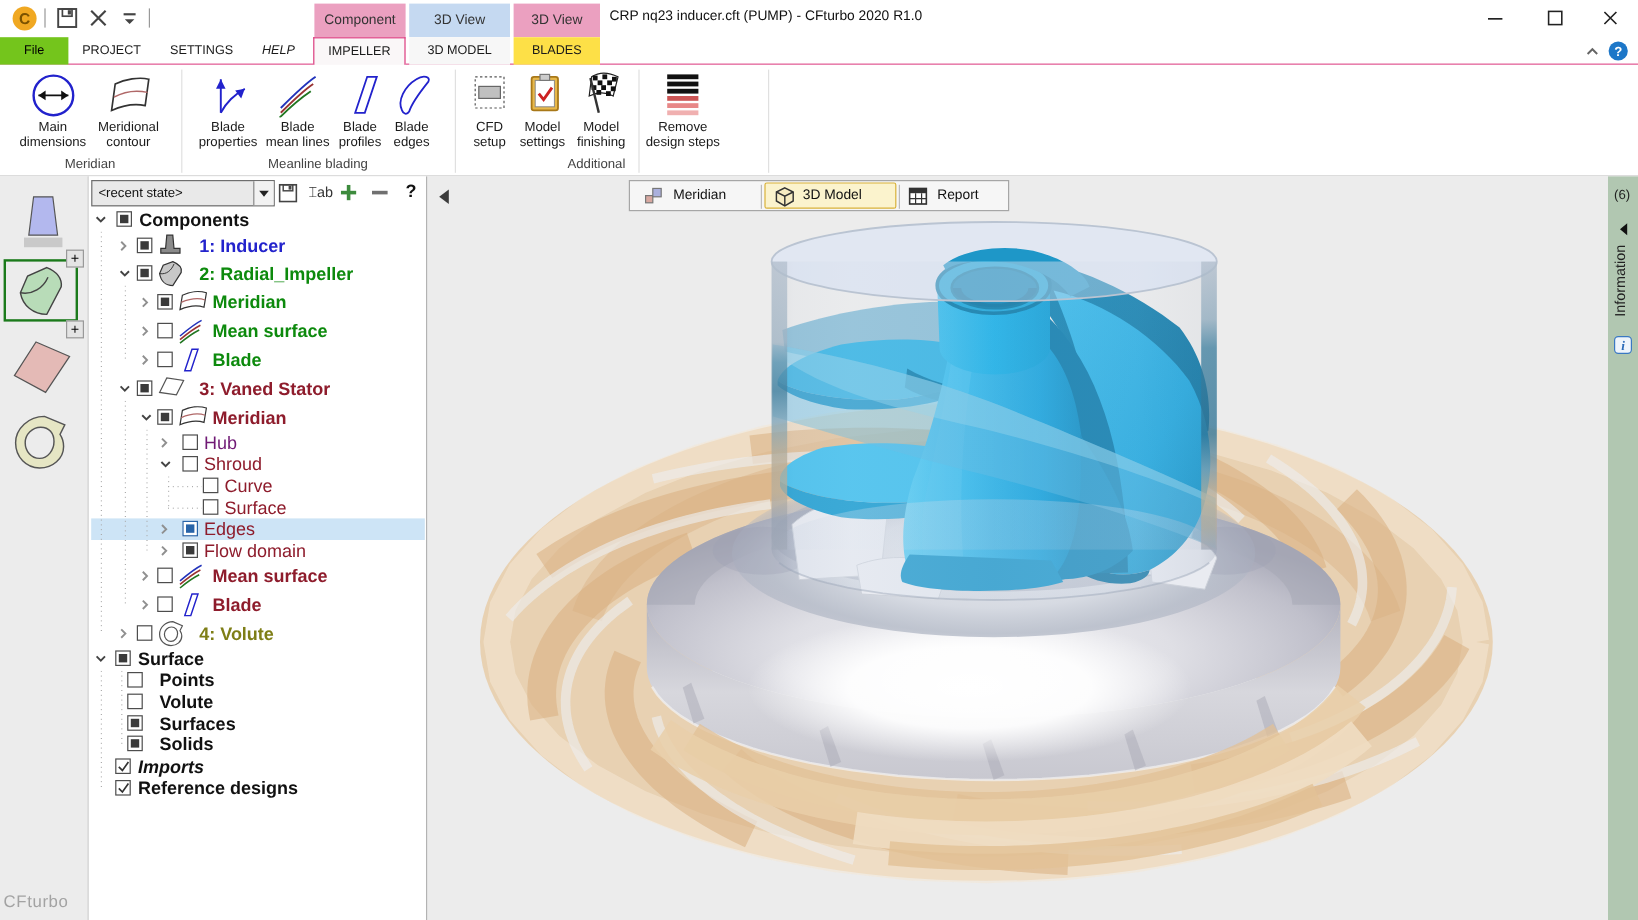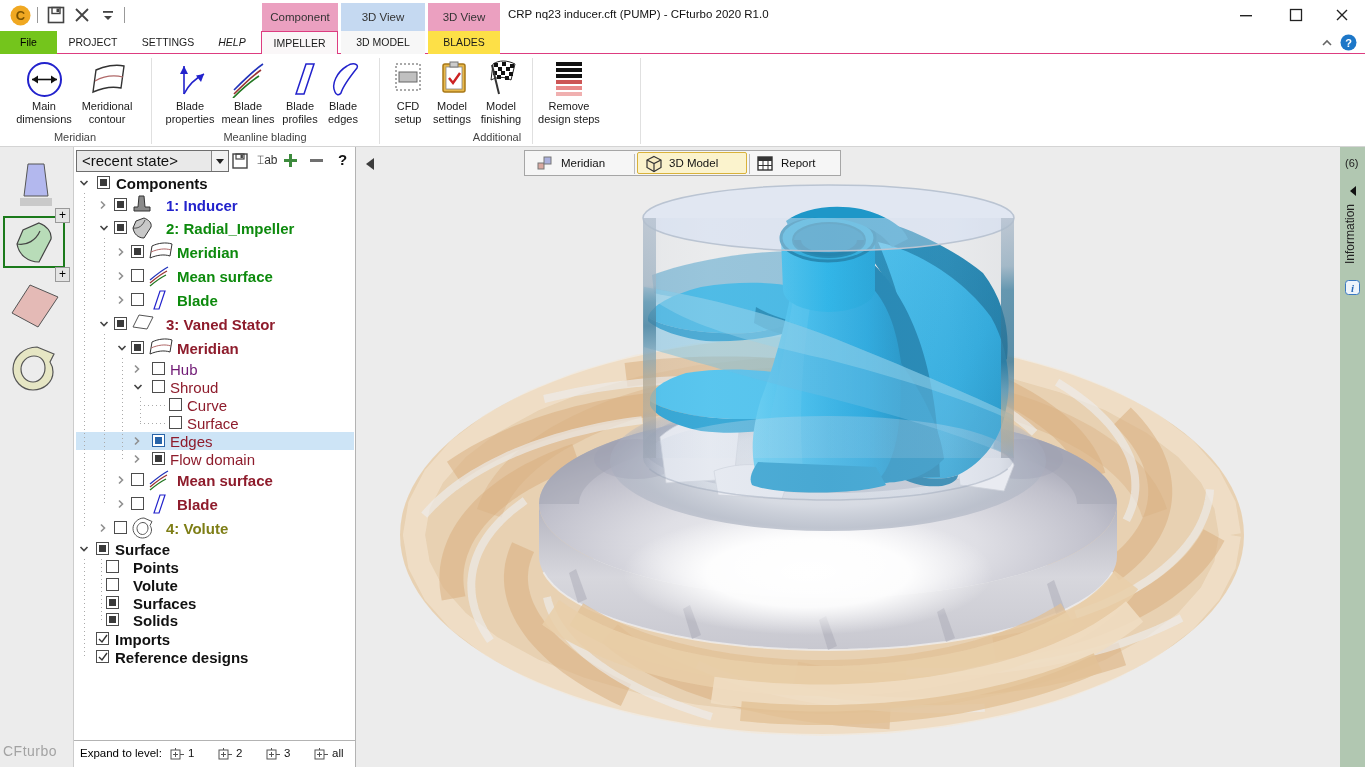--- a/index.html
+++ b/index.html
@@ -407,21 +407,21 @@
       <svg class="abs" style="left:8px;top:136px" width="52" height="46" viewBox="0 0 52 46">
         <path d="M22 2 L50 14 L30 44 L4 30 Z" fill="#e4bab6" stroke="#555" stroke-width="1"></path>
       </svg>
 
       <svg class="abs" style="left:9px;top:198px" width="50" height="46" viewBox="0 0 50 46">
         <path fill-rule="evenodd" d="M28 2 L45 9 L41 17 C43 20 44 23 44 27 C44 37 35 45 24 45 C13 45 4 36 4 24 C4 12 15 2 28 2 Z M24 37 C17 37 12 31 12 24 C12 17 18 11 25 11 C32 11 36 16 36 23 C36 30 31 37 24 37 Z" fill="#e6e6c4" stroke="#555" stroke-width="1.2"></path>
       </svg>
     </div>
 
     <div id="treepanel">
-      <div class="abs" style="left:2px;top:3px;width:153px;height:22px;background:#e9e9e9;border:1px solid #6e6e6e;font-size:15px;color:#111;line-height:20px;padding-left:5px;">&lt;recent state&gt;</div>
+      <div class="abs" style="left:2px;top:3px;width:153px;height:22px;background:#e9e9e9;border:1px solid #6e6e6e;font-size:11px;color:#111;line-height:20px;padding-left:5px;">&lt;recent state&gt;</div>
       <div class="abs" style="left:137px;top:4px;width:17px;height:20px;background:#f2f2f2;border-left:1px solid #888;"></div>
       <svg class="abs" style="left:141px;top:11px" width="10" height="7" viewBox="0 0 10 7">
           <path d="M1 1 L5 6 L9 1 Z" fill="#222"></path>
         </svg>
       <svg class="abs" style="left:158px;top:6px" width="16" height="16" viewBox="0 0 16 16">
           <rect x="1" y="1" width="14" height="14" fill="none" stroke="#444" stroke-width="1.4"></rect>
           <rect x="4" y="1" width="8" height="5" fill="none" stroke="#444" stroke-width="1.2"></rect>
           <rect x="8.5" y="2" width="2.4" height="3" fill="#444"></rect>
         </svg>
       <div class="abs" style="left:183px;top:6px;font-size:12px;color:#333;">⌶ab</div>
@@ -558,59 +558,36 @@
       <div class="cb" style="left:32px;top:431px"></div>
       <div class="trow" style="left:59px;top:430px;color:#111;font-weight:bold;">Volute</div>
       <div class="cb cb-fill" style="left:32px;top:449px"></div>
       <div class="trow" style="left:59px;top:448px;color:#111;font-weight:bold;">Surfaces</div>
       <div class="cb cb-fill" style="left:32px;top:466px"></div>
       <div class="trow" style="left:59px;top:465px;color:#111;font-weight:bold;">Solids</div>
       <div class="cb" style="left:22px;top:485px"></div>
       <svg class="abs" style="left:23px;top:486px" width="12" height="12" viewBox="0 0 12 12">
           <path d="M2 6 L5 9 L10 2" fill="none" stroke="#333" stroke-width="1.4"></path>
         </svg>
-      <div class="trow" style="left:41px;top:484px;color:#111;font-weight:bold;">Imports</div>
+      <div class="trow" style="left:41px;top:484px;color:#111;font-weight:bold;font-style:italic;">Imports</div>
       <div class="cb" style="left:22px;top:503px"></div>
       <svg class="abs" style="left:23px;top:504px" width="12" height="12" viewBox="0 0 12 12">
           <path d="M2 6 L5 9 L10 2" fill="none" stroke="#333" stroke-width="1.4"></path>
         </svg>
       <div class="trow" style="left:41px;top:502px;color:#111;font-weight:bold;">Reference designs</div>
       <div class="vdot" style="left:10px;top:46px;height:335px"></div>
       <div class="vdot" style="left:30px;top:91px;height:62px"></div>
       <div class="vdot" style="left:30px;top:187px;height:170px"></div>
       <div class="vdot" style="left:48px;top:211px;height:101px"></div>
       <div class="vdot" style="left:66px;top:250px;height:26px"></div>
       <div class="vdot" style="left:10px;top:412px;height:98px"></div>
       <div class="vdot" style="left:27px;top:412px;height:61px"></div>
       <div class="abs" style="left:66px;top:258px;width:28px;height:1px;background-image:linear-gradient(90deg,#aaa 25%,rgba(255,255,255,0) 0%);background-size:4px 1px;"></div>
       <div class="abs" style="left:66px;top:276px;width:28px;height:1px;background-image:linear-gradient(90deg,#aaa 25%,rgba(255,255,255,0) 0%);background-size:4px 1px;"></div>
     </div>
-    <div id="treebottom">
-      <div class="abs" style="left:6px;top:6px;">Expand to level:</div>
-      <svg class="abs" style="left:96px;top:7px" width="14" height="13" viewBox="0 0 14 13">
-          <rect x="1" y="2" width="9" height="9" fill="#fff" stroke="#555"></rect>
-          <path d="M3 6.5 L8 6.5 M5.5 4 L5.5 9 M5.5 0 L5.5 2 M10 6.5 L14 6.5" stroke="#555" stroke-width="1"></path>
-        </svg>
-        <div class="abs" style="left:114px;top:6px;color:#111;">1</div>
-        <svg class="abs" style="left:144px;top:7px" width="14" height="13" viewBox="0 0 14 13">
-          <rect x="1" y="2" width="9" height="9" fill="#fff" stroke="#555"></rect>
-          <path d="M3 6.5 L8 6.5 M5.5 4 L5.5 9 M5.5 0 L5.5 2 M10 6.5 L14 6.5" stroke="#555" stroke-width="1"></path>
-        </svg>
-        <div class="abs" style="left:162px;top:6px;color:#111;">2</div>
-        <svg class="abs" style="left:192px;top:7px" width="14" height="13" viewBox="0 0 14 13">
-          <rect x="1" y="2" width="9" height="9" fill="#fff" stroke="#555"></rect>
-          <path d="M3 6.5 L8 6.5 M5.5 4 L5.5 9 M5.5 0 L5.5 2 M10 6.5 L14 6.5" stroke="#555" stroke-width="1"></path>
-        </svg>
-        <div class="abs" style="left:210px;top:6px;color:#111;">3</div>
-        <svg class="abs" style="left:240px;top:7px" width="14" height="13" viewBox="0 0 14 13">
-          <rect x="1" y="2" width="9" height="9" fill="#fff" stroke="#555"></rect>
-          <path d="M3 6.5 L8 6.5 M5.5 4 L5.5 9 M5.5 0 L5.5 2 M10 6.5 L14 6.5" stroke="#555" stroke-width="1"></path>
-        </svg>
-        <div class="abs" style="left:258px;top:6px;color:#111;">all</div>
-    </div>
 
     <div class="abs" style="left:3px;top:596px;font-size:14px;color:#a3a3a3;letter-spacing:0.5px;">CFturbo</div>
 
     <div id="infostrip">
       <div class="abs" style="left:5px;top:10px;font-size:11px;color:#222;">(6)</div>
       <svg class="abs" style="left:7px;top:38px" width="12" height="12" viewBox="0 0 12 12">
           <path d="M9 1 L3 6 L9 11 Z" fill="#111"></path>
         </svg>
       <div class="abs" style="left:3px;top:57px;font-size:12px;color:#222;writing-mode:vertical-rl;transform:rotate(180deg);">Information</div>
       <svg class="abs" style="left:5px;top:133px" width="15" height="15" viewBox="0 0 15 15">

